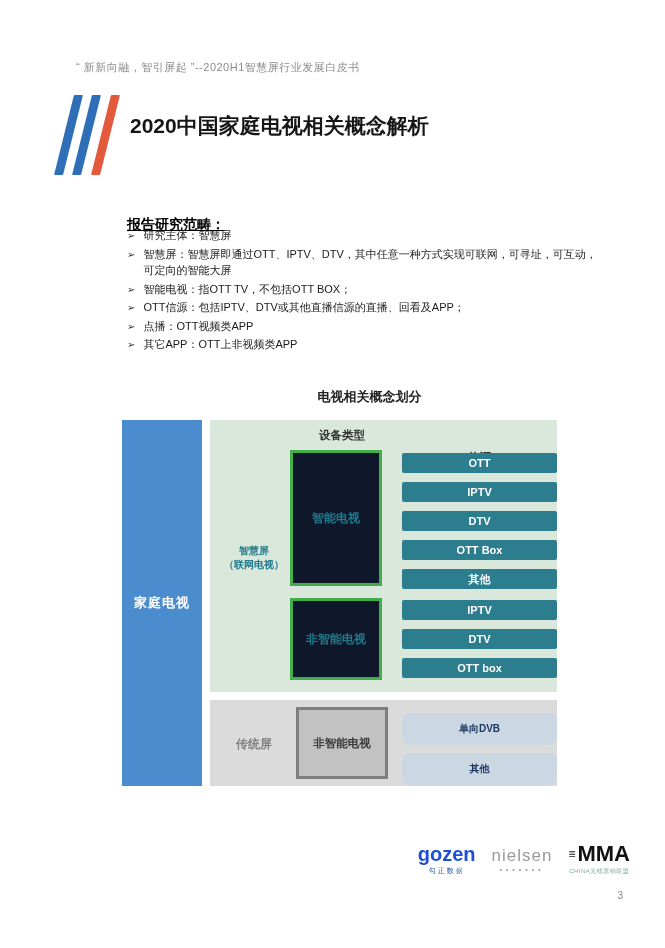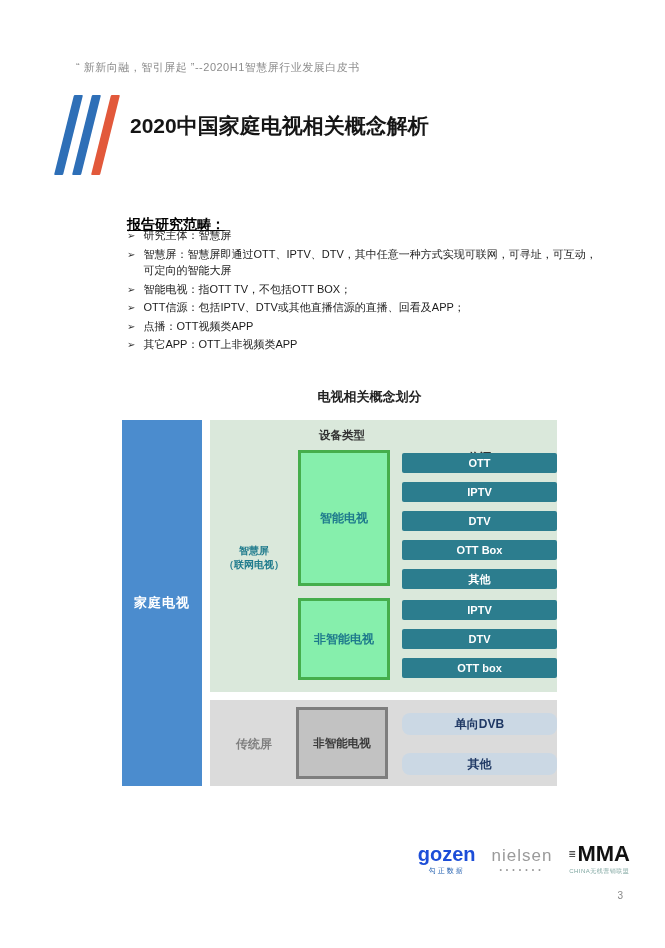--- a/index.html
+++ b/index.html
@@ -22,31 +22,31 @@
   .diagram-title { position:absolute; left:152px; top:388px; width:435px; text-align:center; font-size:13px; font-weight:bold; color:#222; }
 
   .diagram { position:absolute; left:122px; top:420px; width:435px; height:366px; }
   .home-tv-bar { position:absolute; left:0; top:0; width:80px; height:366px; background:#4B8CCE; color:#fff; font-weight:bold; font-size:13px; letter-spacing:1px; display:flex; align-items:center; justify-content:center; }
 
   .green-panel { position:absolute; left:88px; top:0; width:347px; height:272px; background:#DAE8DB; }
   .col-header { position:absolute; top:8px; font-size:11.5px; font-weight:bold; color:#333; text-align:center; }
   .col-header.device { left:86px; width:92px;font-family:Liberation Mono, monospace; }
   .col-header.source { left:192px; width:155px;margin-top:22px; }
   .smart-screen-label { position:absolute; left:0; top:124px; width:88px; text-align:center; color:#1E7A8C; font-weight:bold; font-size:10px; line-height:1.35; }
-  .green-box { position:absolute; left:88px; width:92px; border:3px solid #45AE4C; background:#86efac; color:#1E7A8C; font-weight:bold; font-size:12px; display:flex; align-items:center; justify-content:center; text-align:center; }
+  .green-box { position:absolute; left:80px; width:92px; border:3px solid #45AE4C; background:#0f172a; color:#1E7A8C; font-weight:bold; font-size:12px; display:flex; align-items:center; justify-content:center; text-align:center; }
   .box1 { top:30px; height:136px; }
   .box2 { top:178px; height:82px; }
   .teal-btn { position:absolute; left:192px; width:155px; height:20px; background:#2C7D8E; color:#fff; font-weight:bold; font-size:11px; display:flex; align-items:center; justify-content:center; border-radius:2px; }
   .s1{top:33px}.s2{top:62px}.s3{top:91px}.s4{top:120px}.s5{top:149px}
   .n1{top:180px}.n2{top:209px}.n3{top:238px}
 
   .gray-panel { position:absolute; left:88px; top:280px; width:347px; height:86px; background:#DBDBDB; }
   .traditional-label { position:absolute; left:0; top:36px; width:88px; text-align:center; color:#7F7F7F; font-weight:bold; font-size:12px; }
   .gray-box { position:absolute; left:86px; top:7px; width:92px; height:72px; border:3px solid #7E7E7E; background:#C2C2C2; color:#3A3A3A; font-weight:bold; font-size:11.5px; display:flex; align-items:center; justify-content:center; }
-  .grayblue-btn { position:absolute; left:192px; width:155px; height:22px; background:#CBD8E4; color:#1F3864; font-weight:bold; font-size:12px; display:flex; align-items:center; justify-content:center; border-radius:8px; }
+  .grayblue-btn { position:absolute; left:192px; width:155px; height:32px; background:#CBD8E4; color:#1F3864; font-weight:bold; font-size:10px; display:flex; align-items:center; justify-content:center; border-radius:8px; }
   .t1{top:13px}.t2{top:53px}
 
   .footer { position:absolute; left:385px; top:843px; width:245px; display:flex; align-items:center; justify-content:flex-end; gap:16px; }
   .logo { text-align:center; }
   .gozen-text { font-size:20px; font-weight:bold; color:#1d4ed8; line-height:1; }
   .gozen-sub { font-size:7px; color:#1B5AAD; letter-spacing:2px; margin-top:2px; }
   .nielsen-text { font-size:17px; color:#9A9A9A; letter-spacing:1px; line-height:1; }
   .nielsen-dots { font-size:7px; letter-spacing:4px; color:#9A9A9A; margin-top:2px; }
   .mma-text { font-size:22px; font-weight:800; color:#111; line-height:1; display:flex; align-items:center; gap:2px; }
   .mma-bars { font-size:12px; color:#111; }

